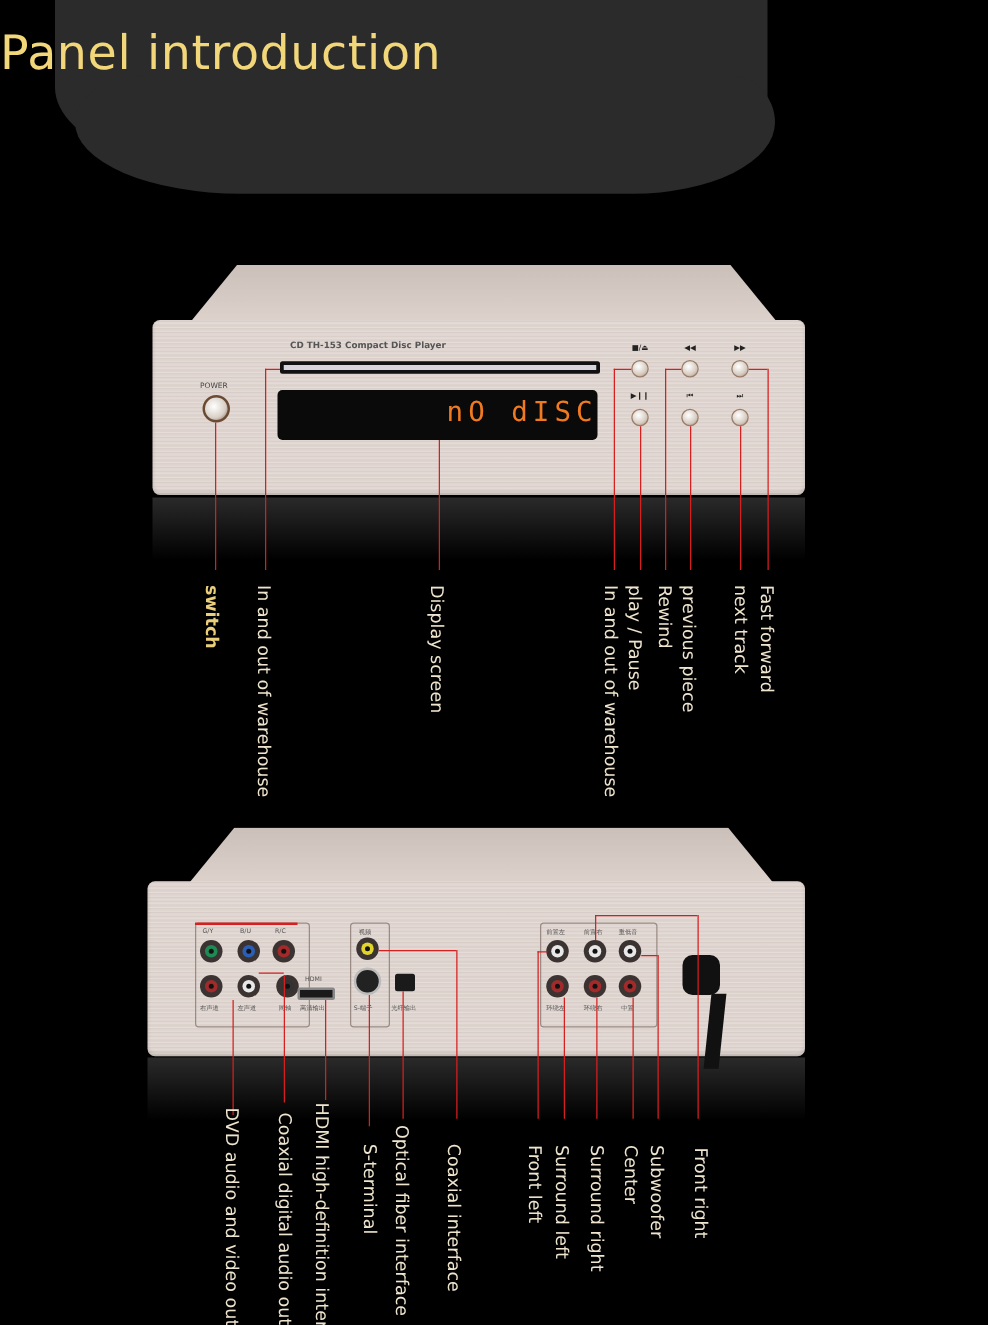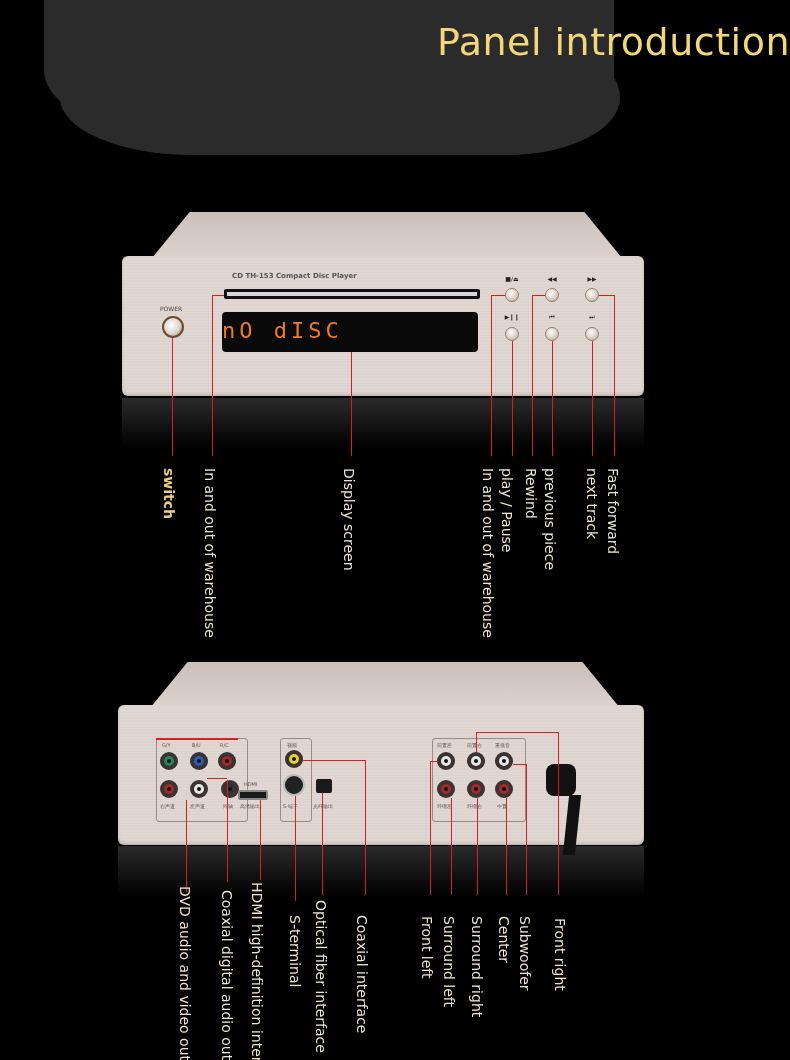--- a/index.html
+++ b/index.html
@@ -1,38 +1,38 @@
 <!DOCTYPE html>
 <html><head>
   <meta charset="utf-8">
   <style>
     html, body { margin:0; padding:0; background:#000; }
     body { width:790px; height:1060px; position:relative; overflow:hidden; font-family:"DejaVu Sans", sans-serif; }
     .blob { position:absolute; left:44px; top:0; width:570px; height:150px; background:#2b2b2b; border-radius:0 0 160px 200px / 0 0 60px 80px; }
     .blob2 { position:absolute; left:60px; top:60px; width:560px; height:95px; background:#2b2b2b; border-radius:60px 40px 120px 140px / 40px 40px 60px 60px; }
-    .title { position:absolute; left:0; width:790px; top:20px; text-align:right; font-family:"DejaVu Sans", sans-serif; font-size:38px; color:#f2d67a; letter-spacing:0.5px; }
+    .title { position:absolute; left:0; width:790px; top:20px; text-align:left; font-family:"DejaVu Sans", sans-serif; font-size:38px; color:#f2d67a; letter-spacing:0.5px; }
 
     
     .device-top { position:absolute; background:linear-gradient(#d6ccc7,#cfc4be); }
     .device-face { position:absolute; background:repeating-linear-gradient(0deg,#e2d8d3 0px,#d8cdc8 1px,#e6ddd8 2px,#dcd2cc 3px); box-shadow: inset 0 -2px 3px rgba(0,0,0,0.15); }
     .reflection { position:absolute; background:linear-gradient(#2a2a2a,#000); }
 
     .front-top { left:152px; top:212px; width:470px; height:46px; clip-path:polygon(8% 0,92% 0,100% 100%,0 100%); background:linear-gradient(#cbbfb9,#ddd2cc); }
     .front-face { left:122px; top:256px; width:522px; height:140px; border-radius:6px; }
     .front-refl { left:122px; top:398px; width:522px; height:50px; }
 
     .rear-top { left:150px; top:662px; width:470px; height:46px; clip-path:polygon(8% 0,92% 0,100% 100%,0 100%); background:linear-gradient(#cbbfb9,#ddd2cc); }
     .rear-face { left:118px; top:705px; width:526px; height:140px; border-radius:6px; }
     .rear-refl { left:118px; top:846px; width:526px; height:50px; }
 
     .model { position:absolute; left:232px; top:272px; font-size:7px; color:#555; font-weight:bold; }
     .slot { position:absolute; left:224px; top:289px; width:256px; height:10px; background:#111; border-radius:2px; }
     .slot::after { content:""; position:absolute; left:3px; right:3px; top:3px; height:4px; background:#d8d4dd; }
     .display { position:absolute; left:222px; top:312px; width:256px; height:40px; background:#0a0a0a; border-radius:4px; }
-    .display-text { position:absolute; left:0; right:0; top:6px; text-align:left; font-family:"DejaVu Sans Mono", monospace; font-size:22px; color:#f07a20; letter-spacing:4px; }
+    .display-text { position:absolute; left:0; right:0; top:6px; text-align:right; font-family:"DejaVu Sans Mono", monospace; font-size:22px; color:#f07a20; letter-spacing:4px; }
     .power-label { position:absolute; left:160px; top:305px; font-size:6px; color:#444; }
     .power-btn { position:absolute; left:162px; top:316px; width:22px; height:22px; border-radius:50%; background:radial-gradient(circle at 40% 40%,#fff,#d8cfc6 60%,#7a5a40 100%); border:2px solid #6b4a33; box-sizing:border-box; }
     .btn { position:absolute; width:14px; height:14px; border-radius:50%; background:radial-gradient(circle at 40% 35%,#fff,#d6ccc3 60%,#a98a70); border:1px solid #9a7c66; box-sizing:border-box; }
     .btn-glyph { position:absolute; font-size:6px; color:#222; width:24px; text-align:center; }
 
     .line { position:absolute; background:#d61f1f; }
     .label { position:absolute; writing-mode:vertical-rl; font-size:14px; color:#efe5cf; white-space:nowrap; line-height:1; }
     .label.bold { font-weight:bold; color:#e9cf7c; }
 
     

